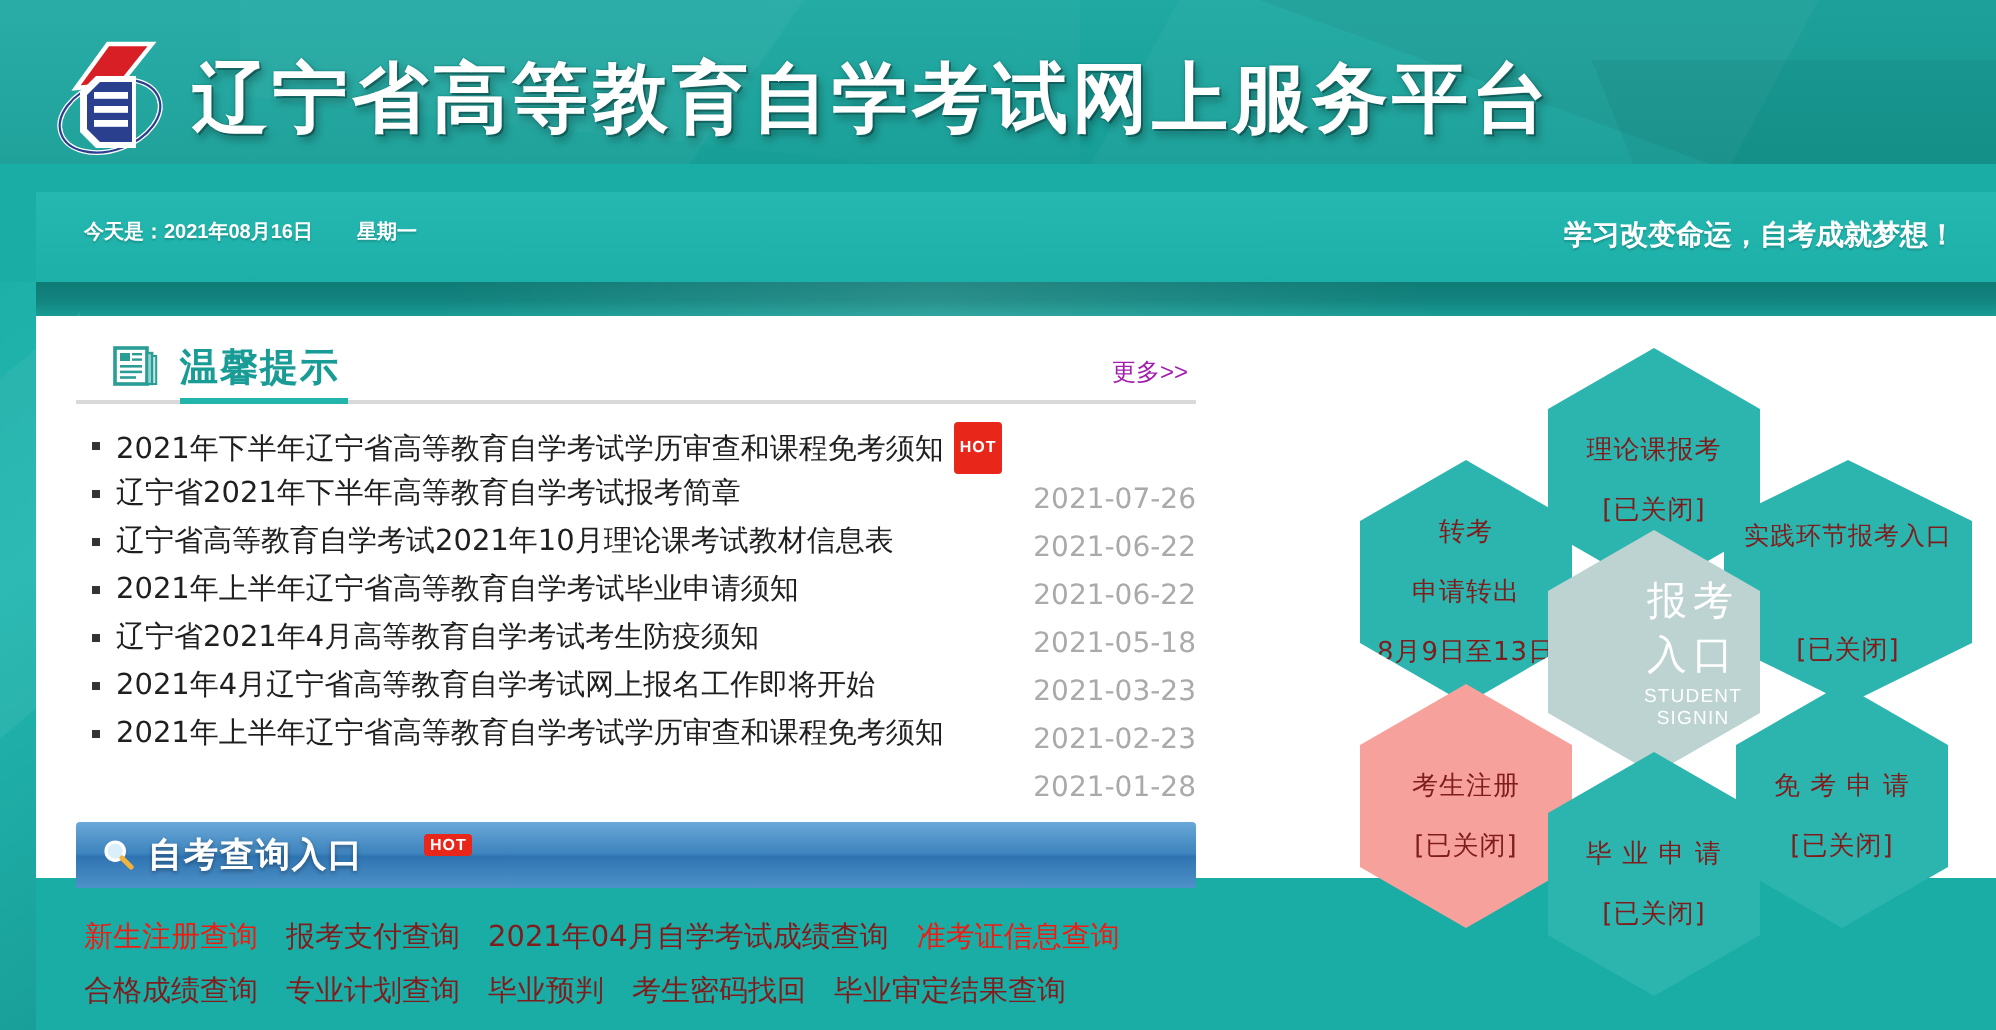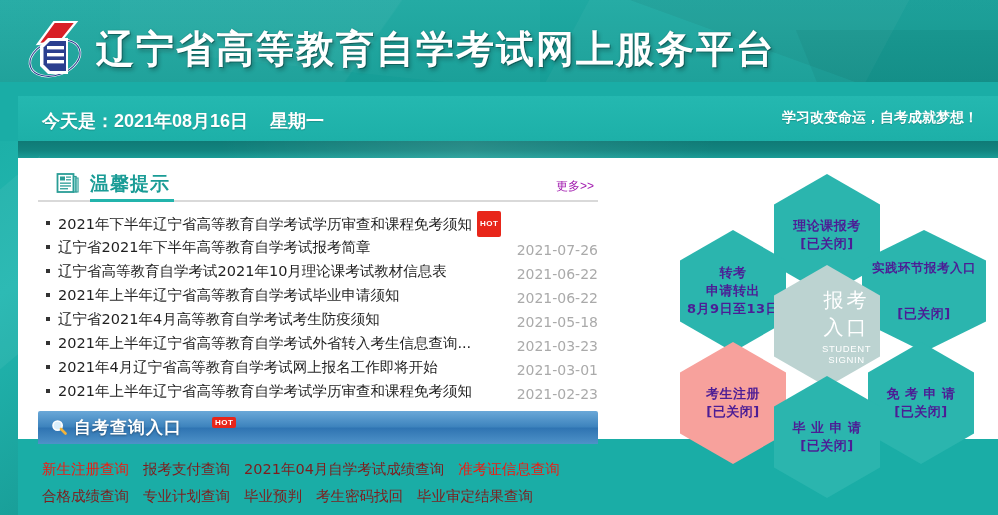--- a/index.html
+++ b/index.html
@@ -65,21 +65,21 @@
   }
 
   
   .datebar {
     position: absolute; left: 18px; top: 96px;
     width: 980px; height: 45px;
     background: linear-gradient(180deg, #24b8b0 0%, #1db0a8 100%);
   }
   .datebar .today {
     position: absolute; left: 24px; top: 13px;
-    color: #ffffff; font-size: 18px; font-weight: bold;
+    color: #ffffff; font-size: 10px; font-weight: bold;
     white-space: nowrap;
     text-shadow: 0 1px 1px rgba(0,0,0,0.18);
   }
   .datebar .today .weekday { margin-left: 22px; }
   .datebar .slogan {
     position: absolute; right: 20px; top: 13px;
     color: #ffffff; font-size: 14px; font-weight: bold;
     white-space: nowrap;
     text-shadow: 0 1px 1px rgba(0,0,0,0.18);
   }
@@ -239,26 +239,27 @@
     clip-path: polygon(50% 0%, 100% 25%, 100% 75%, 50% 100%, 0% 75%, 0% 25%);
     display: flex;
     flex-direction: column;
     align-items: center;
     justify-content: center;
     text-align: center;
     cursor: pointer;
   }
   .hex .l1, .hex .l2, .hex .l3 {
     font-size: 13px;
-    font-weight: bold;
-    color: #4c1d95;
+    font-weight: normal;
+    color: #7f1d1d;
     line-height: 18px;
     letter-spacing: 0.5px;
     white-space: nowrap;
     font-family: "DejaVu Sans", "Liberation Sans", sans-serif;
+    margin-top: 12px;
   }
   .hex.teal { background: #2bb5ae; }
   .hex.pink { background: #f7a19c; }
   .hex.center { background: #bcd3d1; cursor: default; padding-left: 39px; }
   .hex.center .c1 {
     font-size: 20px; color: #ffffff; font-weight: normal;
     letter-spacing: 3px;
     font-family: "DejaVu Sans", "Liberation Sans", sans-serif;
   }
   .hex.center .c2 {
@@ -330,21 +331,20 @@
         <span class="news-title">温馨提示</span>
         <span class="news-underline"></span>
         <span class="news-more">更多&gt;&gt;</span>
       </div>
       <div class="news-list" id="news-list">
           <div class="news-item"><span class="bullet"></span><span class="ntext">2021年下半年辽宁省高等教育自学考试学历审查和课程免考须知</span><span class="hot-tag">HOT</span><span class="ndate">2021-07-26</span></div>
           <div class="news-item"><span class="bullet"></span><span class="ntext">辽宁省2021年下半年高等教育自学考试报考简章</span><span class="ndate">2021-06-22</span></div>
           <div class="news-item"><span class="bullet"></span><span class="ntext">辽宁省高等教育自学考试2021年10月理论课考试教材信息表</span><span class="ndate">2021-06-22</span></div>
           <div class="news-item"><span class="bullet"></span><span class="ntext">2021年上半年辽宁省高等教育自学考试毕业申请须知</span><span class="ndate">2021-05-18</span></div>
           <div class="news-item"><span class="bullet"></span><span class="ntext">辽宁省2021年4月高等教育自学考试考生防疫须知</span><span class="ndate">2021-03-23</span></div>
-          <div class="news-item"><span class="bullet"></span><span class="ntext">2021年上半年辽宁省高等教育自学考试外省转入考生信息查询...</span><span class="ndate">2021-03-01</span></div>
           <div class="news-item"><span class="bullet"></span><span class="ntext">2021年4月辽宁省高等教育自学考试网上报名工作即将开始</span><span class="ndate">2021-02-23</span></div>
           <div class="news-item"><span class="bullet"></span><span class="ntext">2021年上半年辽宁省高等教育自学考试学历审查和课程免考须知</span><span class="ndate">2021-01-28</span></div>
         </div>
     </div>
 
     <div class="query">
       <div class="query-bar">
         <span class="sicon">
           <svg width="16" height="16" viewBox="0 0 16 16">
             <circle cx="6.6" cy="6.6" r="4.6" fill="#dbeffb" stroke="#ffffff" stroke-width="1.6"></circle>

